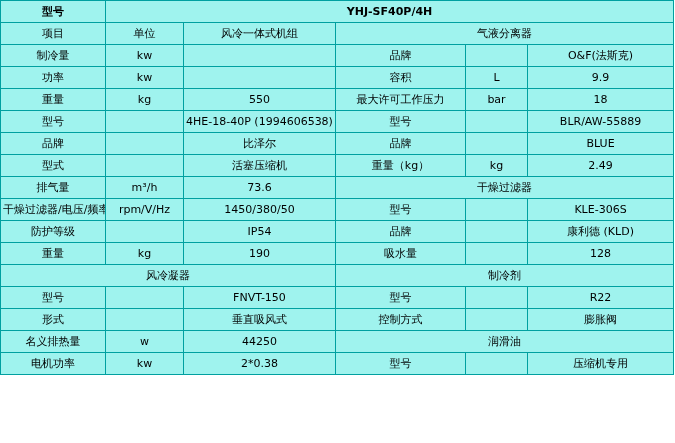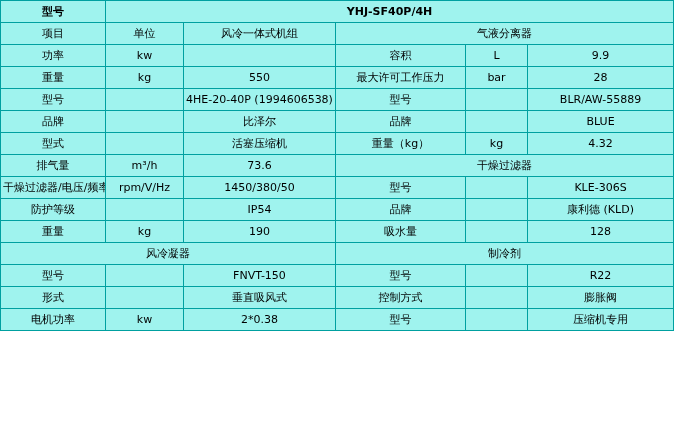--- a/index.html
+++ b/index.html
@@ -55,65 +55,73 @@
   </tr>
 
   <tr>
     <td class="hdr">项目</td>
     <td class="hdr">单位</td>
     <td>风冷一体式机组</td>
     <td class="hdr" colspan="3">气液分离器</td>
   </tr>
 
 
+  <tr>
+    <td>制冷量</td>
+    <td>kw</td>
+    <td></td>
+    <td>品牌</td>
+    <td></td>
+    <td>O&amp;F(法斯克)</td>
+  </tr>
 
   <tr>
     <td>功率</td>
     <td>kw</td>
     <td></td>
     <td>容积</td>
     <td>L</td>
     <td>9.9</td>
   </tr>
 
   <tr>
     <td>重量</td>
     <td>kg</td>
     <td>550</td>
     <td>最大许可工作压力</td>
     <td>bar</td>
-    <td>28</td>
+    <td>18</td>
   </tr>
 
 
   <tr>
     <td>型号</td>
     <td></td>
-    <td>4HE-20-40P (1994606538)</td>
+    <td>4HE-18-40P (1994606538)</td>
     <td>型号</td>
     <td></td>
     <td>BLR/AW-55889</td>
   </tr>
 
   <tr>
     <td>品牌</td>
     <td></td>
     <td>比泽尔</td>
     <td>品牌</td>
     <td></td>
     <td>BLUE</td>
   </tr>
 
   <tr>
     <td>型式</td>
     <td></td>
     <td>活塞压缩机</td>
     <td>重量（kg）</td>
     <td>kg</td>
-    <td>4.32</td>
+    <td>2.49</td>
   </tr>
 
 
   <tr>
     <td>排气量</td>
     <td>m³/h</td>
     <td>73.6</td>
     <td class="hdr" colspan="3">干燥过滤器</td>
   </tr>
 
@@ -161,20 +169,26 @@
   <tr>
     <td>形式</td>
     <td></td>
     <td>垂直吸风式</td>
     <td>控制方式</td>
     <td></td>
     <td>膨胀阀</td>
   </tr>
 
 
+  <tr>
+    <td>名义排热量</td>
+    <td>w</td>
+    <td>44250</td>
+    <td class="hdr" colspan="3">润滑油</td>
+  </tr>
 
   <tr>
     <td>电机功率</td>
     <td>kw</td>
     <td>2*0.38</td>
     <td>型号</td>
     <td></td>
     <td>压缩机专用</td>
   </tr>
 

